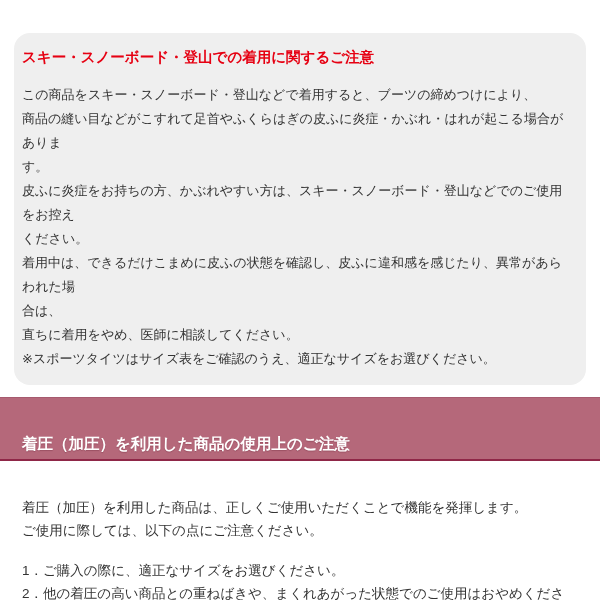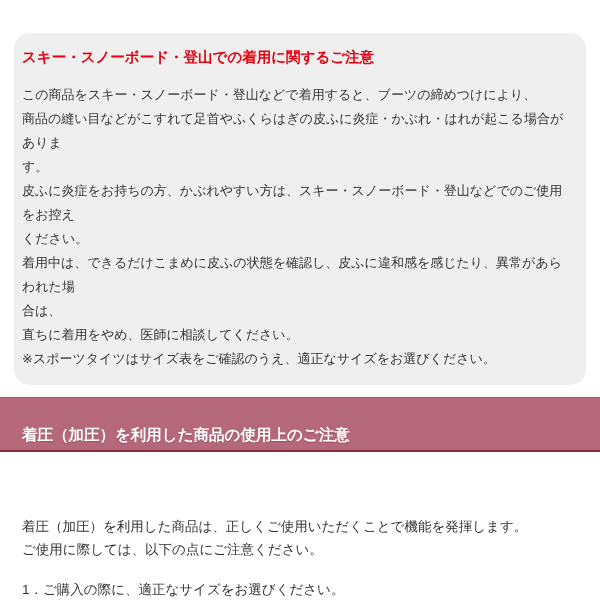--- a/index.html
+++ b/index.html
@@ -25,21 +25,21 @@
     line-height:20px;
     margin:0 0 16px 0;
   }
   .body-lines {
     font-size:13px;
     line-height:24px;
     white-space:pre-line;
   }
   .banner {
     margin-top:12px;
-    height:55px;
+    height:64px;
     background:#b5687a;
     border-top:1px solid #a65a6e;
     border-bottom:2px solid #8f2747;
     box-sizing:border-box;
     display:flex;
     align-items:flex-end;
     padding:0 10px 6px 22px;
   }
   .banner-title {
     color:#ffffff;
@@ -48,21 +48,20 @@
     line-height:18px;
     text-shadow:0 1px 1px rgba(80,10,30,0.25);
   }
   .section2 {
     padding:35px 14px 0 22px;
   }
   .intro-lines {
     font-size:13.5px;
     line-height:23px;
     white-space:pre-line;
-    margin-top:28px;
   }
   .list-lines {
     margin-top:17px;
     font-size:13.5px;
     line-height:23px;
     white-space:pre-line;
   }
 </style>
 </head>
 <body>

